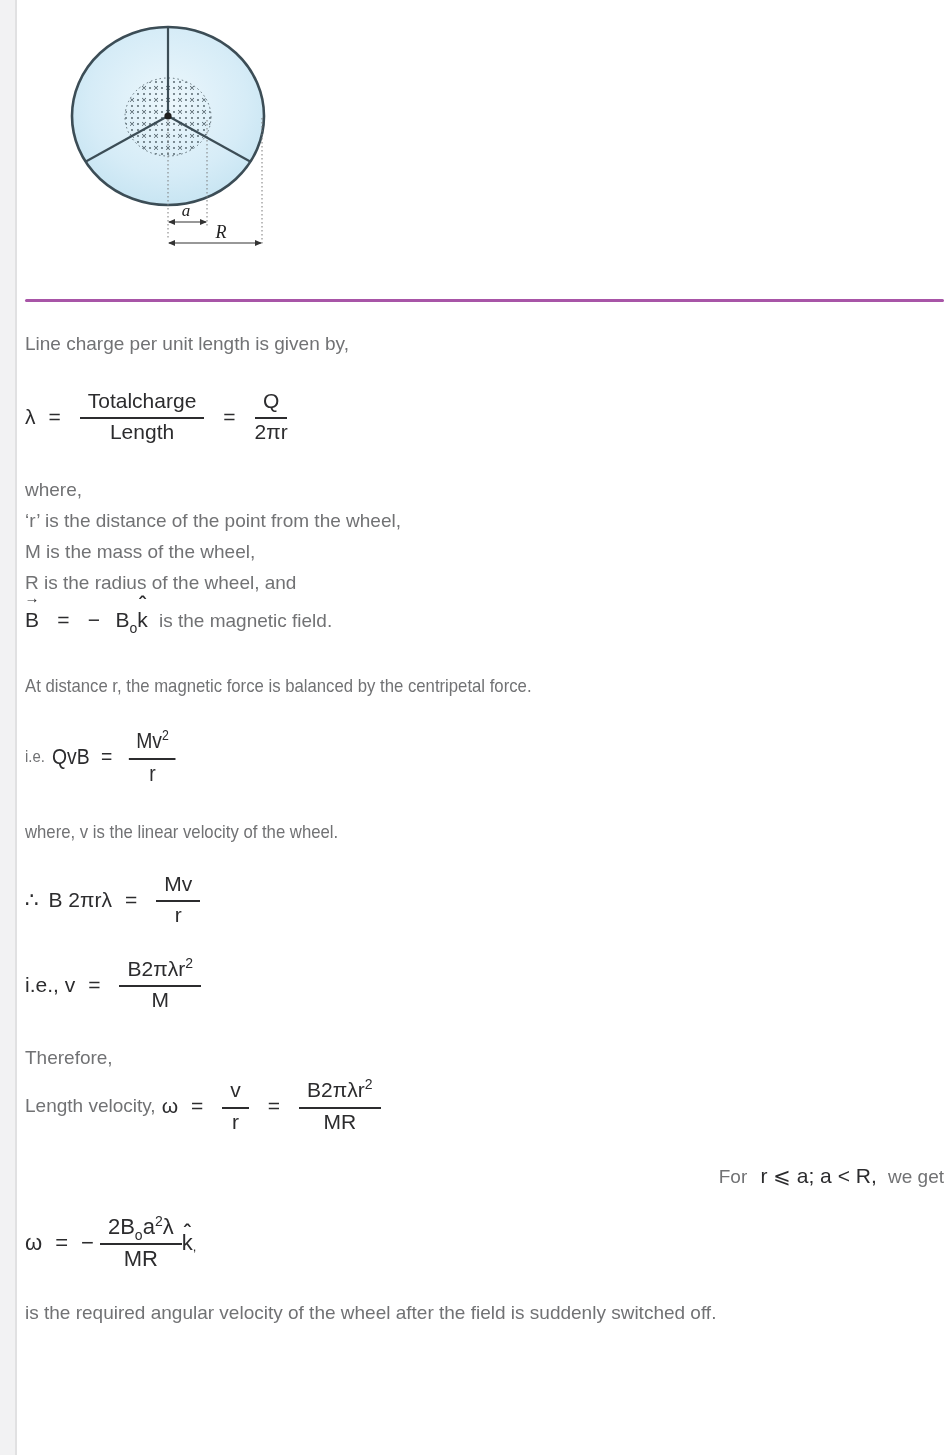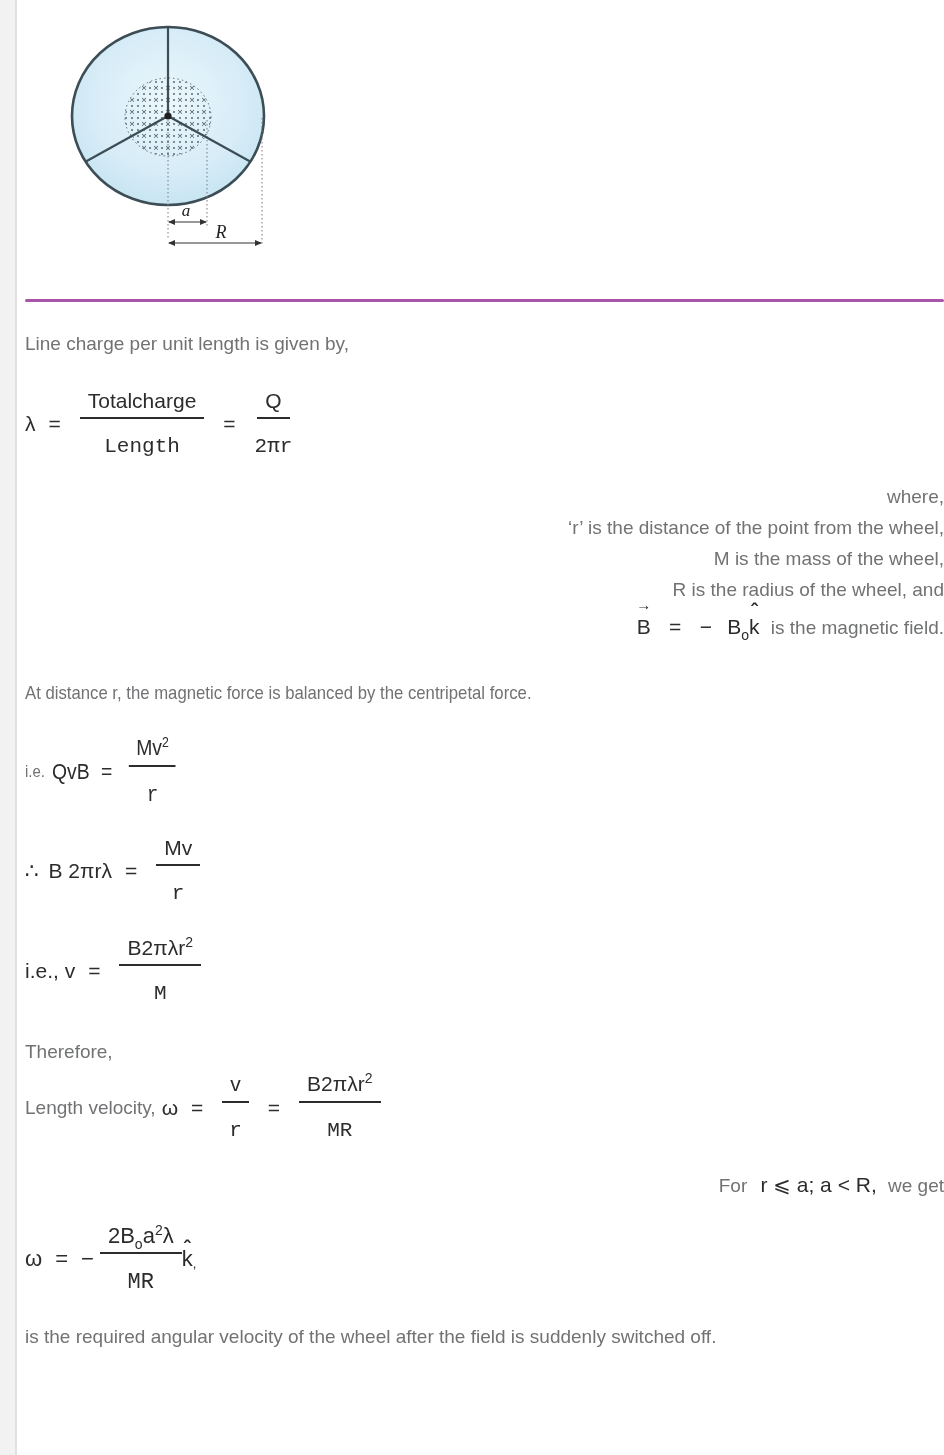--- a/index.html
+++ b/index.html
@@ -20,37 +20,37 @@
     margin:44px 0 0 25px;border-radius:2px;
   }
   .content{padding-left:25px;}
   p{margin:0;}
   .gray{color:var(--text-gray,#717274);}
   .dark{color:var(--text-dark,#2c2c2e);}
   .t19{font-size:19px;line-height:24px;}
   .t17{font-size:17px;}
   .t21{font-size:21px;}
   .intro{margin-top:30px;}
-  .where{margin-top:22px;font-size:19px;line-height:31px;text-align:right;}
+  .where{margin-top:30px;font-size:19px;line-height:31px;}
   .bline{margin-top:4px;line-height:36px;white-space:nowrap;}
   .para{margin-top:34px;}
   .eqrow{display:flex;align-items:center;white-space:nowrap;color:var(--text-dark,#2c2c2e);}
   .eq-lambda{margin-top:33px;font-size:21px;}
   .eq-qvb{margin-top:30px;font-size:22px;align-items:flex-end;}
   .eq-thf{margin-top:28px;font-size:21px;}
   .eq-v{margin-top:30px;font-size:21px;align-items:center;}
   .eq-om1{margin-top:8px;font-size:21px;}
   .eq-om2{margin-top:26px;font-size:22px;}
   .forline{margin-top:30px;font-size:19px;text-align:right;}
   .outro{margin-top:30px;}
   .eqs{margin:0 13px;}
   .ml6{margin-left:6px;} .ml8{margin-left:8px;} .ml10{margin-left:10px;}
   .frac{display:inline-flex;flex-direction:column;align-items:center;vertical-align:middle;margin:0 6px;line-height:1.15;}
   .frac .num{border-bottom:2px solid var(--text-dark,#2c2c2e);padding:0 8px 4px;}
-  .frac .den{padding-top:16px;font-family:Liberation Mono, monospace;}
+  .frac .den{padding-top:1px;}
   .sup{font-size:14px;position:relative;top:-8px;}
   .sub{font-size:14px;position:relative;top:6px;}
   .ovr{position:relative;display:inline-block;}
   .ovr .top{position:absolute;left:50%;transform:translateX(-50%);top:-12px;font-size:15px;line-height:1;}
   .ovr .hat{top:-8px;font-size:20px;font-weight:bold;}
   .smallc{font-size:13px;position:relative;top:4px;}
   .cond{display:inline-flex;align-items:center;transform:scaleX(0.88);transform-origin:left center;}
   .condp{display:inline-block;transform:scaleX(0.88);transform-origin:left center;white-space:nowrap;}
 </style>
 </head>
@@ -137,20 +137,21 @@
       <span class="gray t17">i.e.</span>
       <span class="ml8">QvB</span>
       <span class="eqs">=</span>
       <span class="frac">
         <span class="num"><span>Mv</span><span class="sup">2</span></span>
         <span class="den">r</span>
       </span>
     </span>
   </p>
 
+  <p class="gray t19 para"><span class="condp">where, v is the linear velocity of the wheel.</span></p>
 
   <p class="eqrow eq-thf">
     <span>∴</span>
     <span class="ml10">B 2πrλ</span>
     <span class="eqs">=</span>
     <span class="frac">
       <span class="num"><span>Mv</span></span>
       <span class="den">r</span>
     </span>
   </p>

